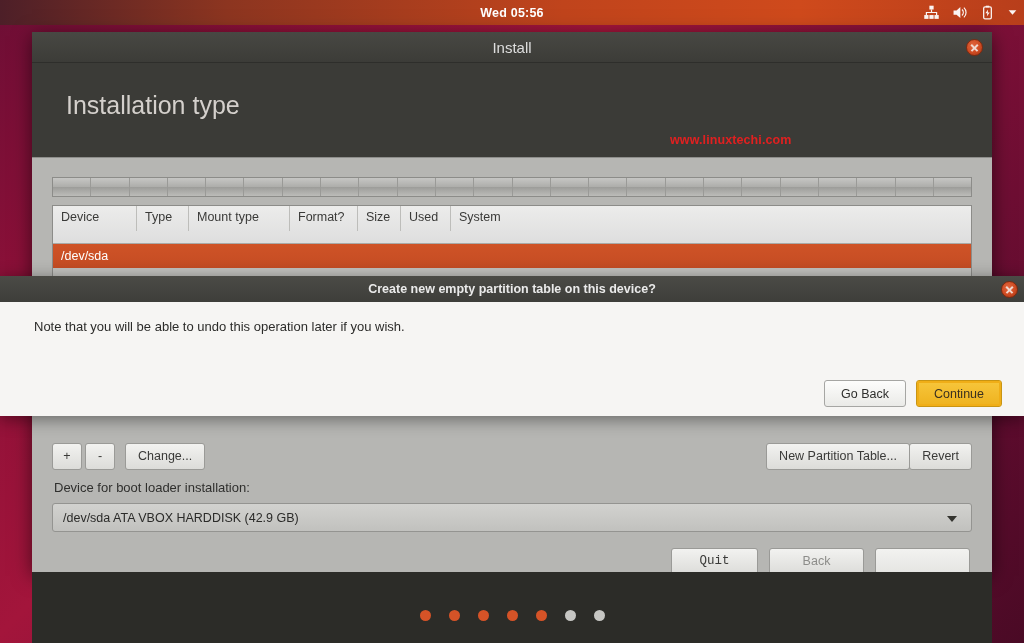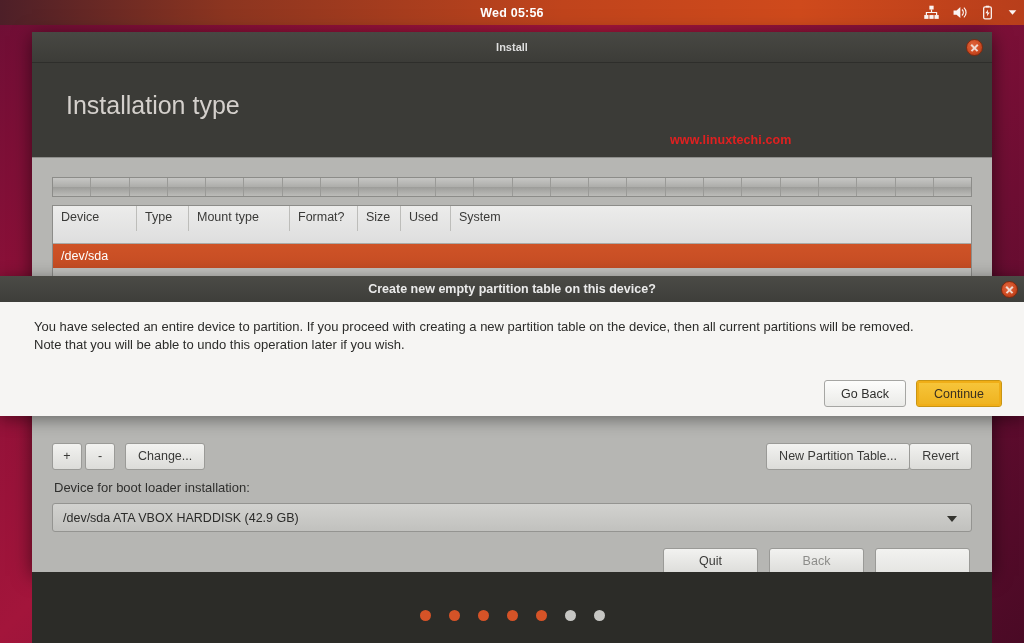--- a/index.html
+++ b/index.html
@@ -60,22 +60,22 @@
     position: relative;
     height: 31px;
     background: linear-gradient(to bottom, #484843 0%, #3c3c38 100%);
     display: flex;
     align-items: center;
     justify-content: center;
     border-bottom: 1px solid #2e2e2b;
   }
   #win-title {
     color: #dedede;
-    font-size: 11px;
-    font-weight: bold;
+    font-size: 15px;
+    font-weight: normal;
   }
   .close-btn {
     position: absolute;
     width: 17px; height: 17px;
     border-radius: 50%;
     background: radial-gradient(circle at 40% 35%, #e0643c 0%, #cf4b22 55%, #9e3615 100%);
     border: 1px solid #7d2a10;
     display: flex; align-items: center; justify-content: center;
     cursor: pointer;
   }
@@ -244,21 +244,21 @@
     border-top: 6px solid #34342f;
   }
 
   
   #nav-row {
     position: absolute;
     right: 22px; top: 390px;
     display: flex;
     gap: 11px;
   }
-  #btn-quit    { width: 95px; text-align: center; padding: 4px 0; }
+  #btn-quit    { width: 87px; text-align: center; padding: 4px 0; font-family: Liberation Mono, monospace; }
   #btn-back    { width: 95px; text-align: center; padding: 4px 0; }
   #btn-install { width: 95px; text-align: center; padding: 20px 0; }
 
   
   #slide-strip {
     position: absolute;
     left: 32px; top: 572px;
     width: 960px; height: 71px;
     background: #2c2c28;
   }
@@ -458,21 +458,20 @@
         <div class="dot off"></div>
       </div>
   </div>
 
   <div id="modal">
     <div id="modal-titlebar">
       <span id="modal-title">Create new empty partition table on this device?</span>
       <div id="modal-close" class="close-btn"></div>
     </div>
     <div id="modal-body">
-      <p class="modal-p">You have selected an entire device to partition. If you proceed with creating a new partition table on the device, then all current partitions will be removed.</p>
       <p class="modal-p second">Note that you will be able to undo this operation later if you wish.</p>
       <div id="modal-buttons">
         <button id="btn-goback">Go Back</button>
         <button id="btn-continue">Continue</button>
       </div>
     </div>
   </div>
 
 </div>
 

